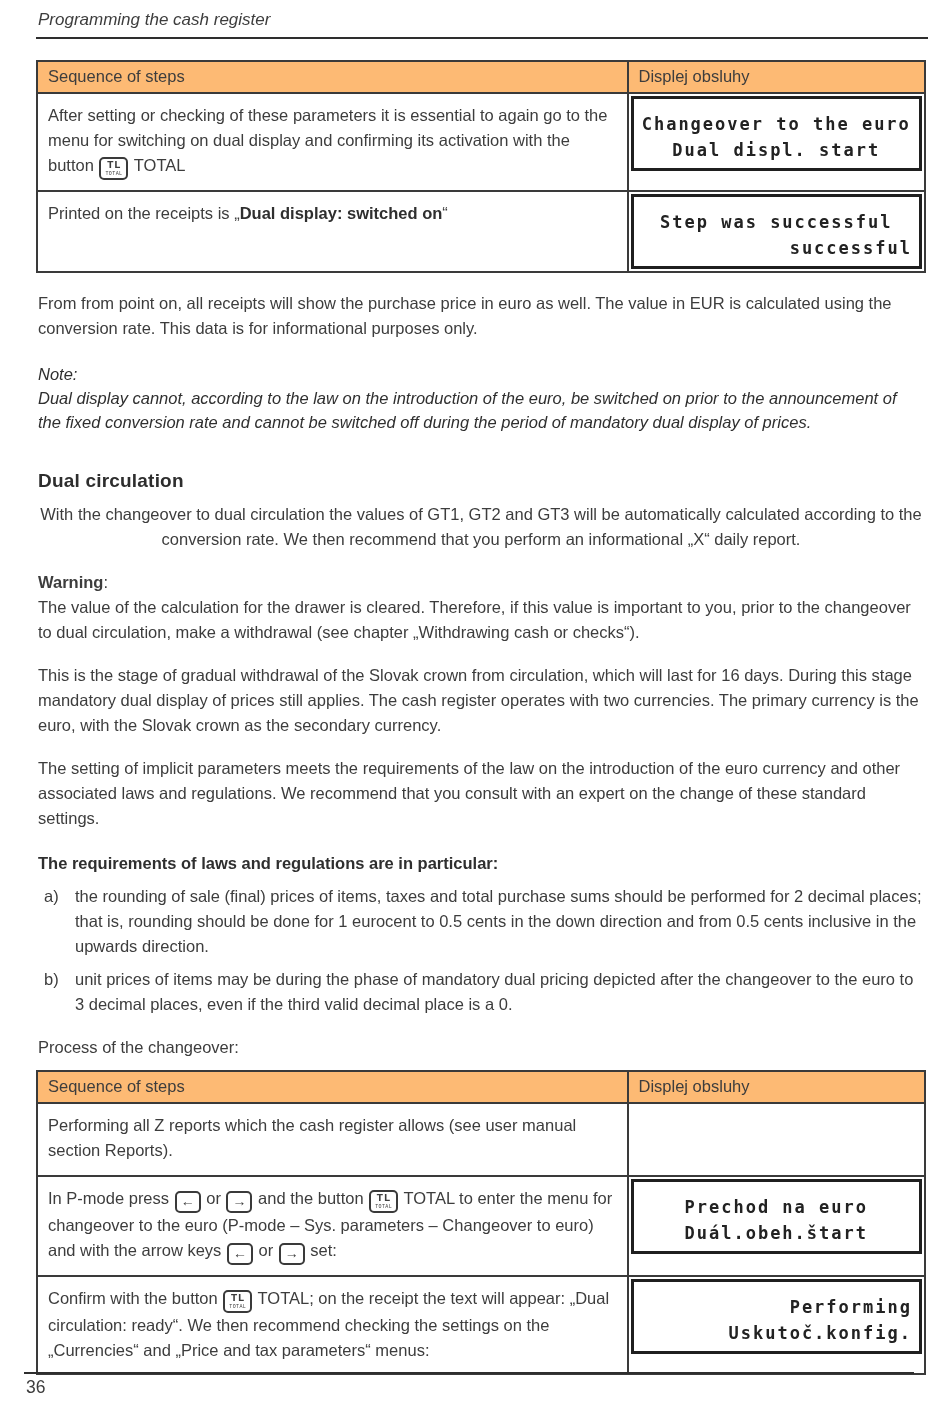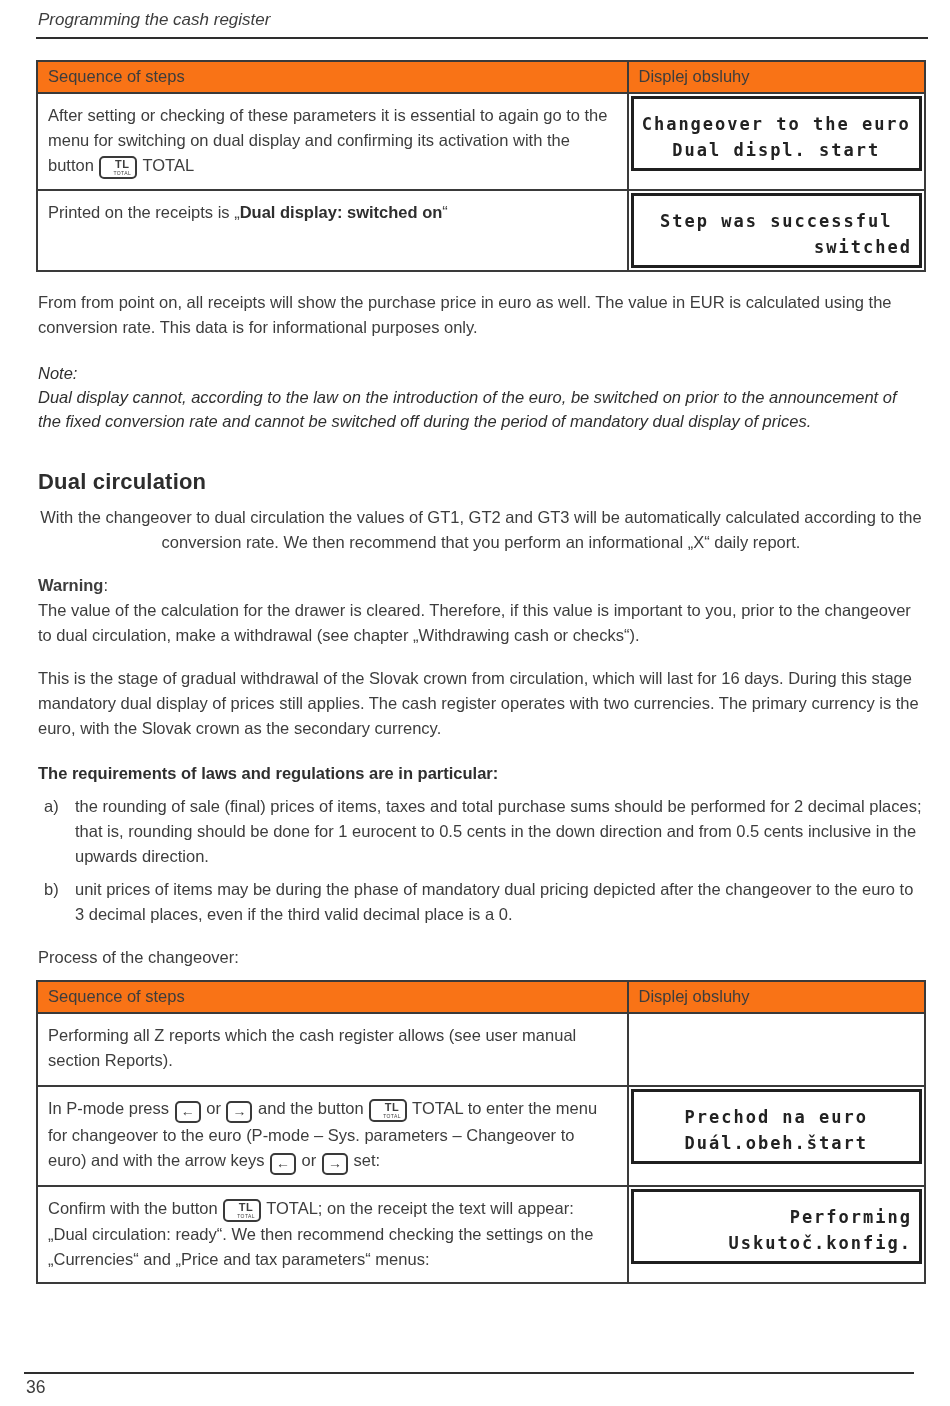--- a/index.html
+++ b/index.html
@@ -31,21 +31,21 @@
     width: 100%;
     margin-top: 21px;
     font-size: 16.5px;
   }
   table.steps th, table.steps td {
     border: 2px solid #3a3a3a;
     vertical-align: top;
     text-align: left;
   }
   table.steps th {
-    background: #f97316;
+    background: #fdba74;
     font-weight: normal;
     padding: 5px 10px 6px 10px;
     font-size: 16.5px;
   }
   .col-steps { width: 66.5%; }
   .col-disp  { width: 33.5%; }
   td.step-cell {
     padding: 9px 10px 10px 10px;
     line-height: 25px;
   }
@@ -70,45 +70,46 @@
     padding: 0 4px 1px 4px;
     font-size: 14px;
     line-height: 17px;
     vertical-align: -2px;
     margin: 0 1px;
   }
   .key-tl {
     display: inline-block;
     border: 2px solid #3a3a3a;
     border-radius: 5px;
-    padding: 1px 4px 1px 12px;
+    padding: 1px 4px 1px 4px;
     text-align: center;
     line-height: 1;
     vertical-align: -4px;
     margin: 0 1px;
+    font-family: Liberation Mono, monospace;
   }
   .key-tl .tl-top { display: block; font-size: 11px; font-weight: bold; letter-spacing: .5px; }
   .key-tl .tl-bottom { display: block; font-size: 5px; letter-spacing: .4px; margin-top: 1px; }
   
   .para {
     margin: 18px 2px 0 2px;
     font-size: 16.5px;
     line-height: 25px;
   }
   .note-block {
     margin: 21px 2px 0 2px;
     font-size: 16.5px;
     line-height: 24px;
     font-weight: normal;
     font-style: italic;
     color: #2f2f2f;
   }
   .note-block .note-label { display: block; }
   h1.section-title {
-    font-size: 22px;
+    font-size: 19px;
     font-weight: bold;
     color: #2d2d2d;
     margin: 36px 0 10px 2px;
     letter-spacing: .2px;
   }
   .warn-label { font-weight: bold; }
   .bold-heading {
     margin: 20px 2px 0 2px;
     font-size: 16.5px;
     font-weight: bold;
@@ -160,21 +161,21 @@
               <div class="lcd-line" style="text-align: center;">Changeover to the euro</div>
               <div class="lcd-line" style="text-align: center;">Dual displ. start</div>
             </div>
           </td>
       </tr>
       <tr>
         <td class="step-cell">Printed on the receipts is „<strong>Dual display: switched on</strong>“</td>
         <td class="lcd-cell">
             <div class="lcd-box">
               <div class="lcd-line" style="text-align: center;">Step was successful</div>
-              <div class="lcd-line" style="text-align: right;">switched</div>
+              <div class="lcd-line" style="text-align: right;">successful</div>
             </div>
           </td>
       </tr>
     </tbody>
   </table>
 
   <p class="para">From from point on, all receipts will show the purchase price in euro as well. The value in EUR is calculated using the conversion rate. This data is for informational purposes only.</p>
 
   <div class="note-block">
     <span class="note-label">Note:</span>
@@ -185,20 +186,21 @@
 
   <p class="para" style="margin-top:0;text-align:center;">With the changeover to dual circulation the values of GT1, GT2 and GT3 will be automatically calculated according to the conversion rate. We then recommend that you perform an informational „X“ daily report.</p>
 
   <p class="para">
     <span class="warn-label">Warning</span><span>:</span><br>
     <span>The value of the calculation for the drawer is cleared. Therefore, if this value is important to you, prior to the changeover to dual circulation, make a withdrawal (see chapter „Withdrawing cash or checks“).</span>
   </p>
 
   <p class="para">This is the stage of gradual withdrawal of the Slovak crown from circulation, which will last for 16 days. During this stage mandatory dual display of prices still applies. The cash register operates with two currencies. The primary currency is the euro, with the Slovak crown as the secondary currency.</p>
 
+  <p class="para">The setting of implicit parameters meets the requirements of the law on the introduction of the euro currency and other associated laws and regulations. We recommend that you consult with an expert on the change of these standard settings.</p>
 
   <div class="bold-heading">The requirements of laws and regulations are in particular:</div>
 
   <div class="list-item">
     <span class="marker">a)</span>
     <span class="body">the rounding of sale (final) prices of items, taxes and total purchase sums should be performed for 2 decimal places; that is, rounding should be done for 1 eurocent to 0.5 cents in the down direction and from 0.5 cents inclusive in the upwards direction.</span>
   </div>
   <div class="list-item">
     <span class="marker">b)</span>
     <span class="body">unit prices of items may be during the phase of mandatory dual pricing depicted after the changeover to the euro to 3 decimal places, even if the third valid decimal place is a 0.</span>

